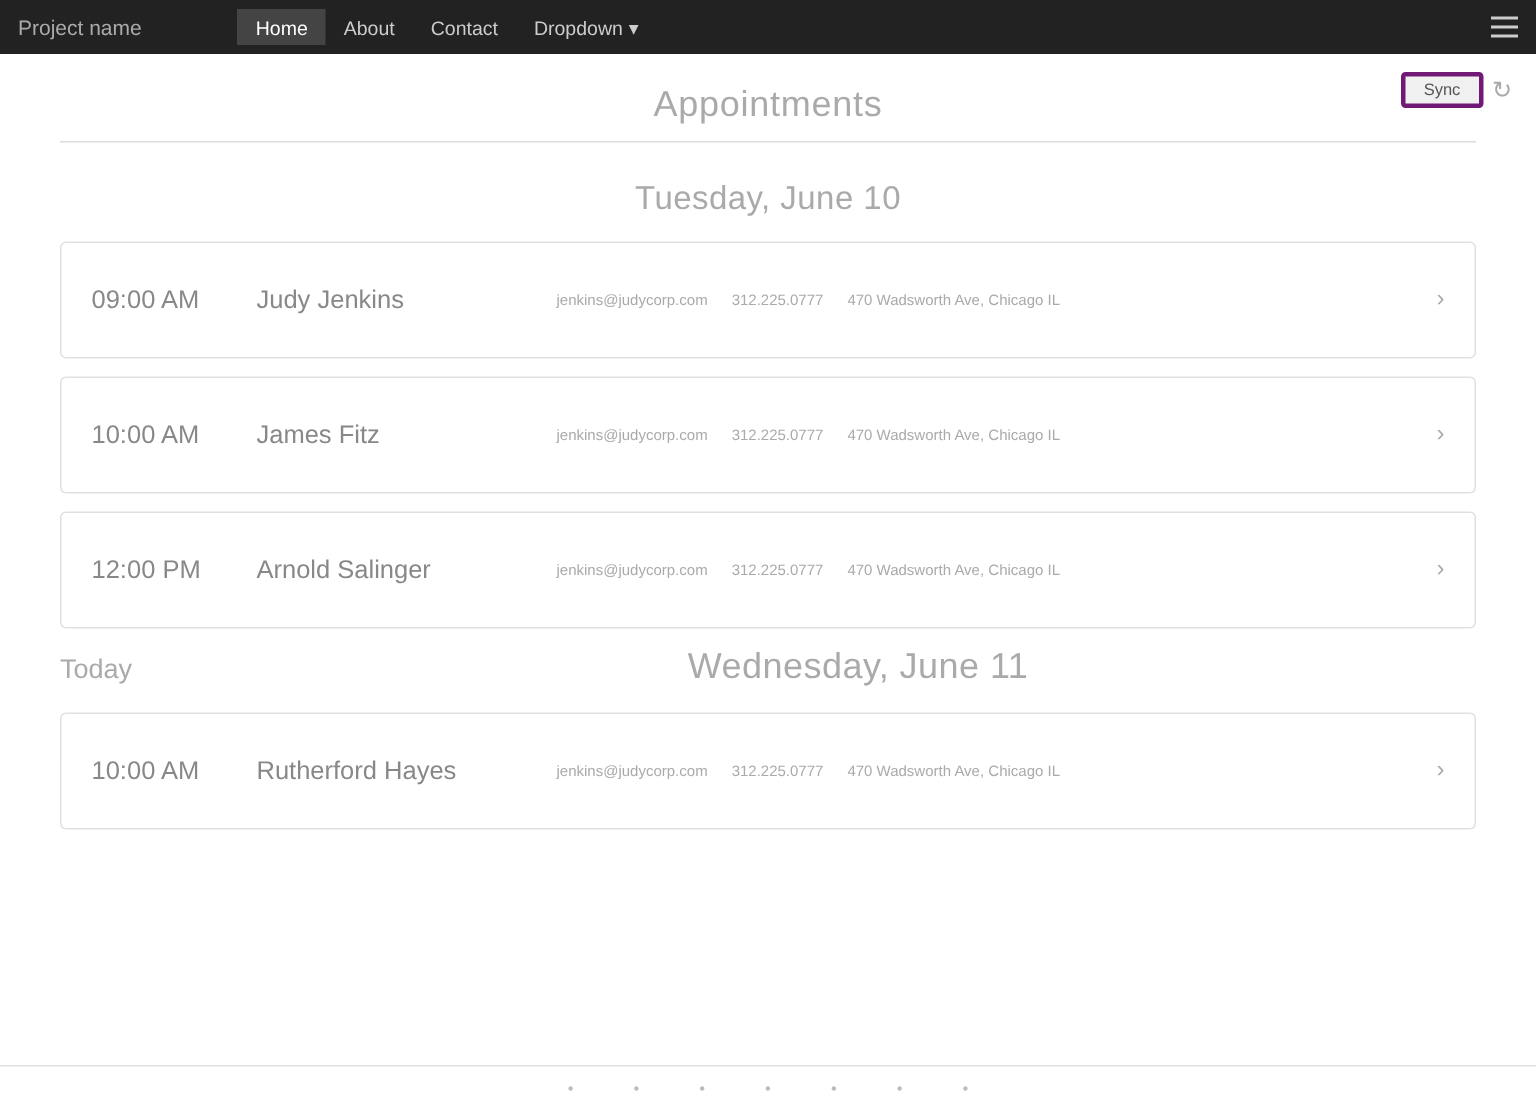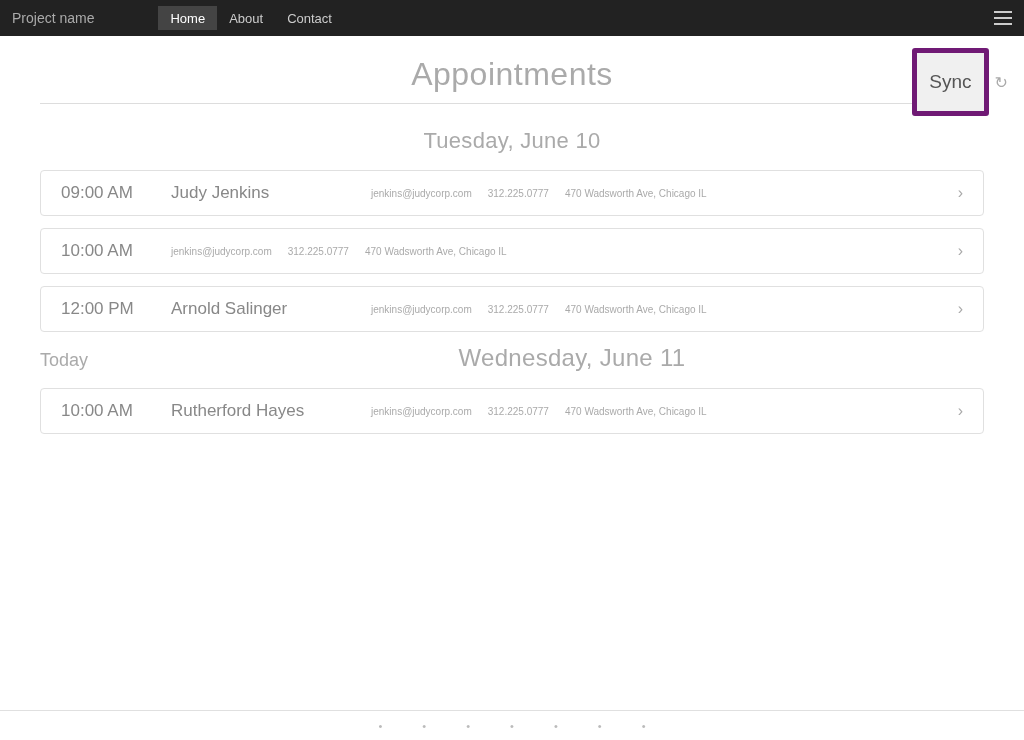--- a/index.html
+++ b/index.html
@@ -58,21 +58,21 @@
     }
 
     
     .main-content {
       padding: 20px 40px;
       max-width: 1024px;
     }
 
     .page-title {
       text-align: center;
-      font-size: 32px;
+      font-size: 24px;
       font-weight: 300;
       color: #aaa;
       margin-bottom: 10px;
       letter-spacing: 0.5px;
     }
 
     .divider {
       border: none;
       border-top: 1px solid #ddd;
       margin-bottom: 24px;
@@ -81,24 +81,24 @@
     .sync-area {
       position: absolute;
       top: 48px;
       right: 16px;
       display: flex;
       align-items: center;
       gap: 6px;
     }
     .sync-btn {
       background: #f0f0f0;
-      border: 5px solid #701a75;
+      border: 3px solid #701a75;
       border-radius: 3px;
-      padding: 18px 12px;
-      font-size: 19px;
+      padding: 3px 12px;
+      font-size: 11px;
       color: #555;
       cursor: pointer;
     }
     .sync-icon {
       font-size: 16px;
       color: #aaa;
       cursor: pointer;
     }
 
     
@@ -108,21 +108,21 @@
       font-weight: 300;
       color: #aaa;
       margin-bottom: 16px;
       letter-spacing: 0.3px;
     }
 
     
     .appointment-card {
       border: 1px solid #e0e0e0;
       border-radius: 4px;
-      padding: 12px 20px;
+      padding: 28px 20px;
       margin-bottom: 12px;
       display: flex;
       align-items: center;
       cursor: pointer;
       background: #fff;
     }
     .appt-time {
       font-size: 17px;
       color: #888;
       min-width: 110px;
@@ -191,20 +191,24 @@
   </style>
 </head>
 <body>
 
 <nav class="navbar">
   <span class="navbar-brand">Project name</span>
   <div class="nav-items">
     <div class="nav-item active">Home</div>
     <div class="nav-item">About</div>
     <div class="nav-item">Contact</div>
+    <div class="nav-item nav-dropdown">
+      <span>Dropdown</span>
+      <span>▾</span>
+    </div>
   </div>
   <div class="nav-hamburger">
     <span></span>
     <span></span>
     <span></span>
   </div>
 </nav>
 
 <div class="sync-area">
   <button class="sync-btn">Sync</button>
@@ -224,20 +228,21 @@
       <span class="appt-contact">
         <span>jenkins@judycorp.com</span>
         <span>312.225.0777</span>
         <span>470 Wadsworth Ave, Chicago  IL</span>
       </span>
       <span class="appt-chevron">›</span>
     </div>
 
     <div class="appointment-card">
       <span class="appt-time">10:00 AM</span>
+      <span class="appt-name">James Fitz</span>
       <span class="appt-contact">
         <span>jenkins@judycorp.com</span>
         <span>312.225.0777</span>
         <span>470 Wadsworth Ave, Chicago  IL</span>
       </span>
       <span class="appt-chevron">›</span>
     </div>
 
     <div class="appointment-card">
       <span class="appt-time">12:00 PM</span>

